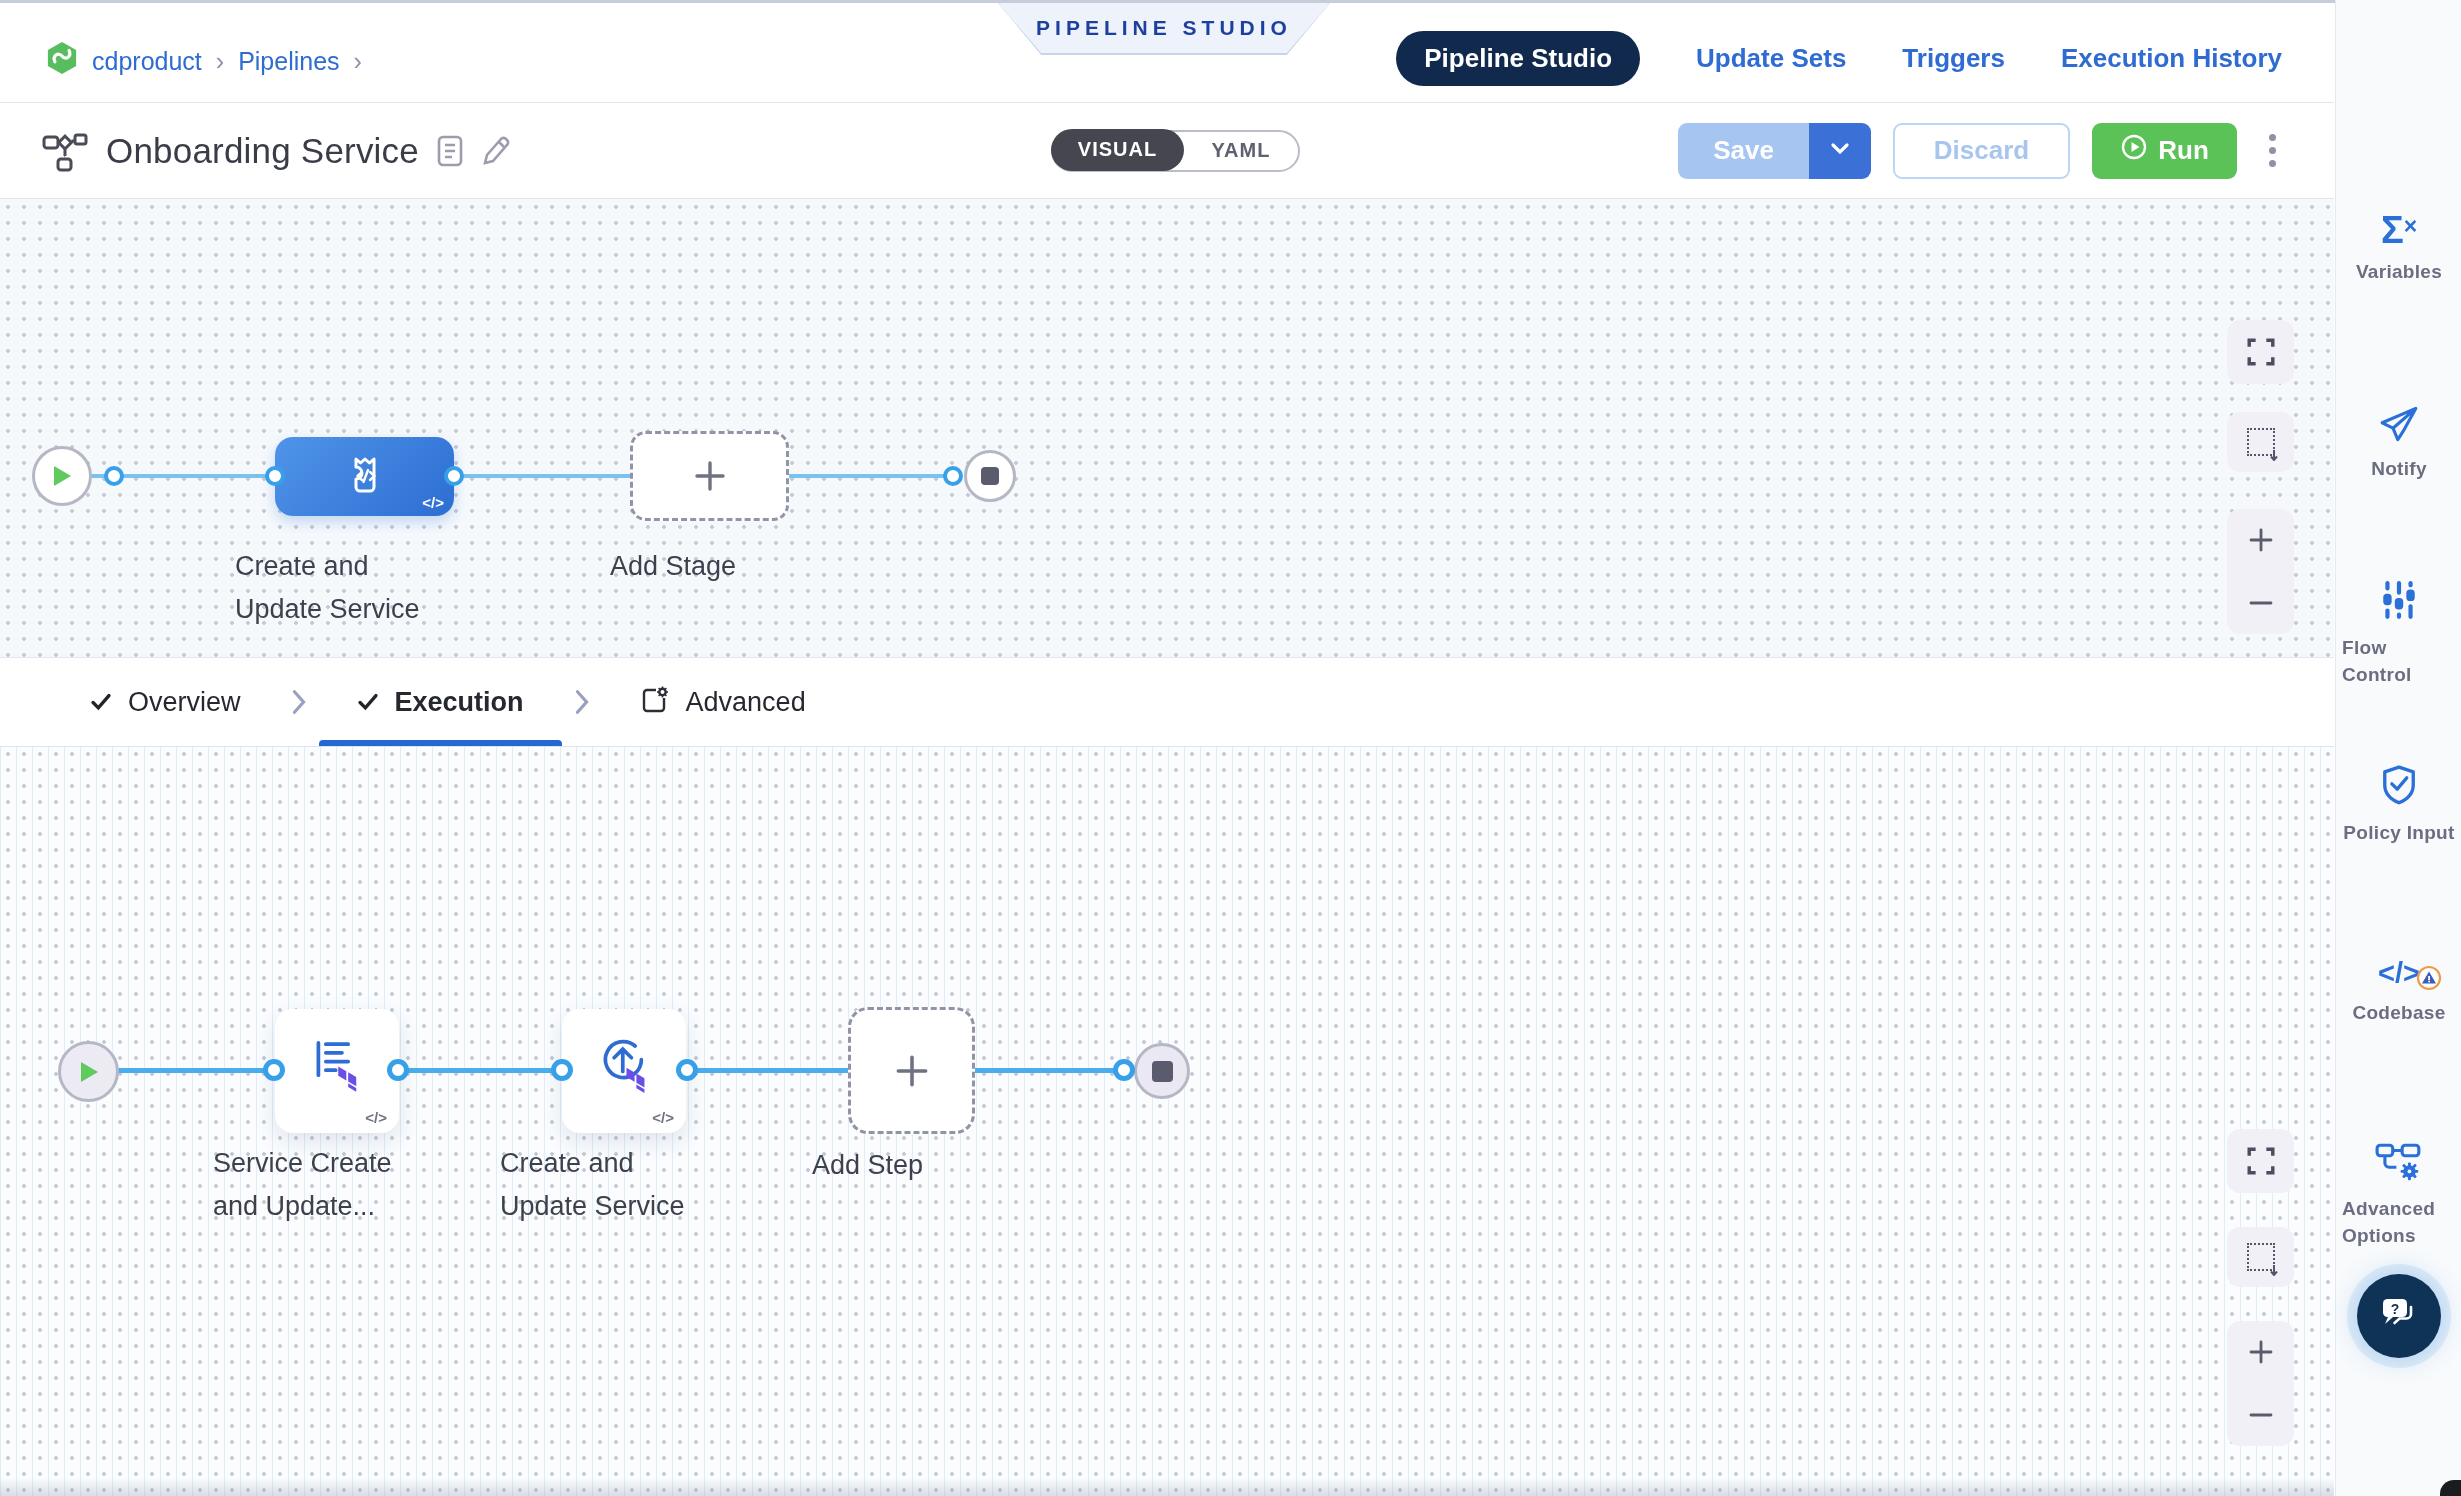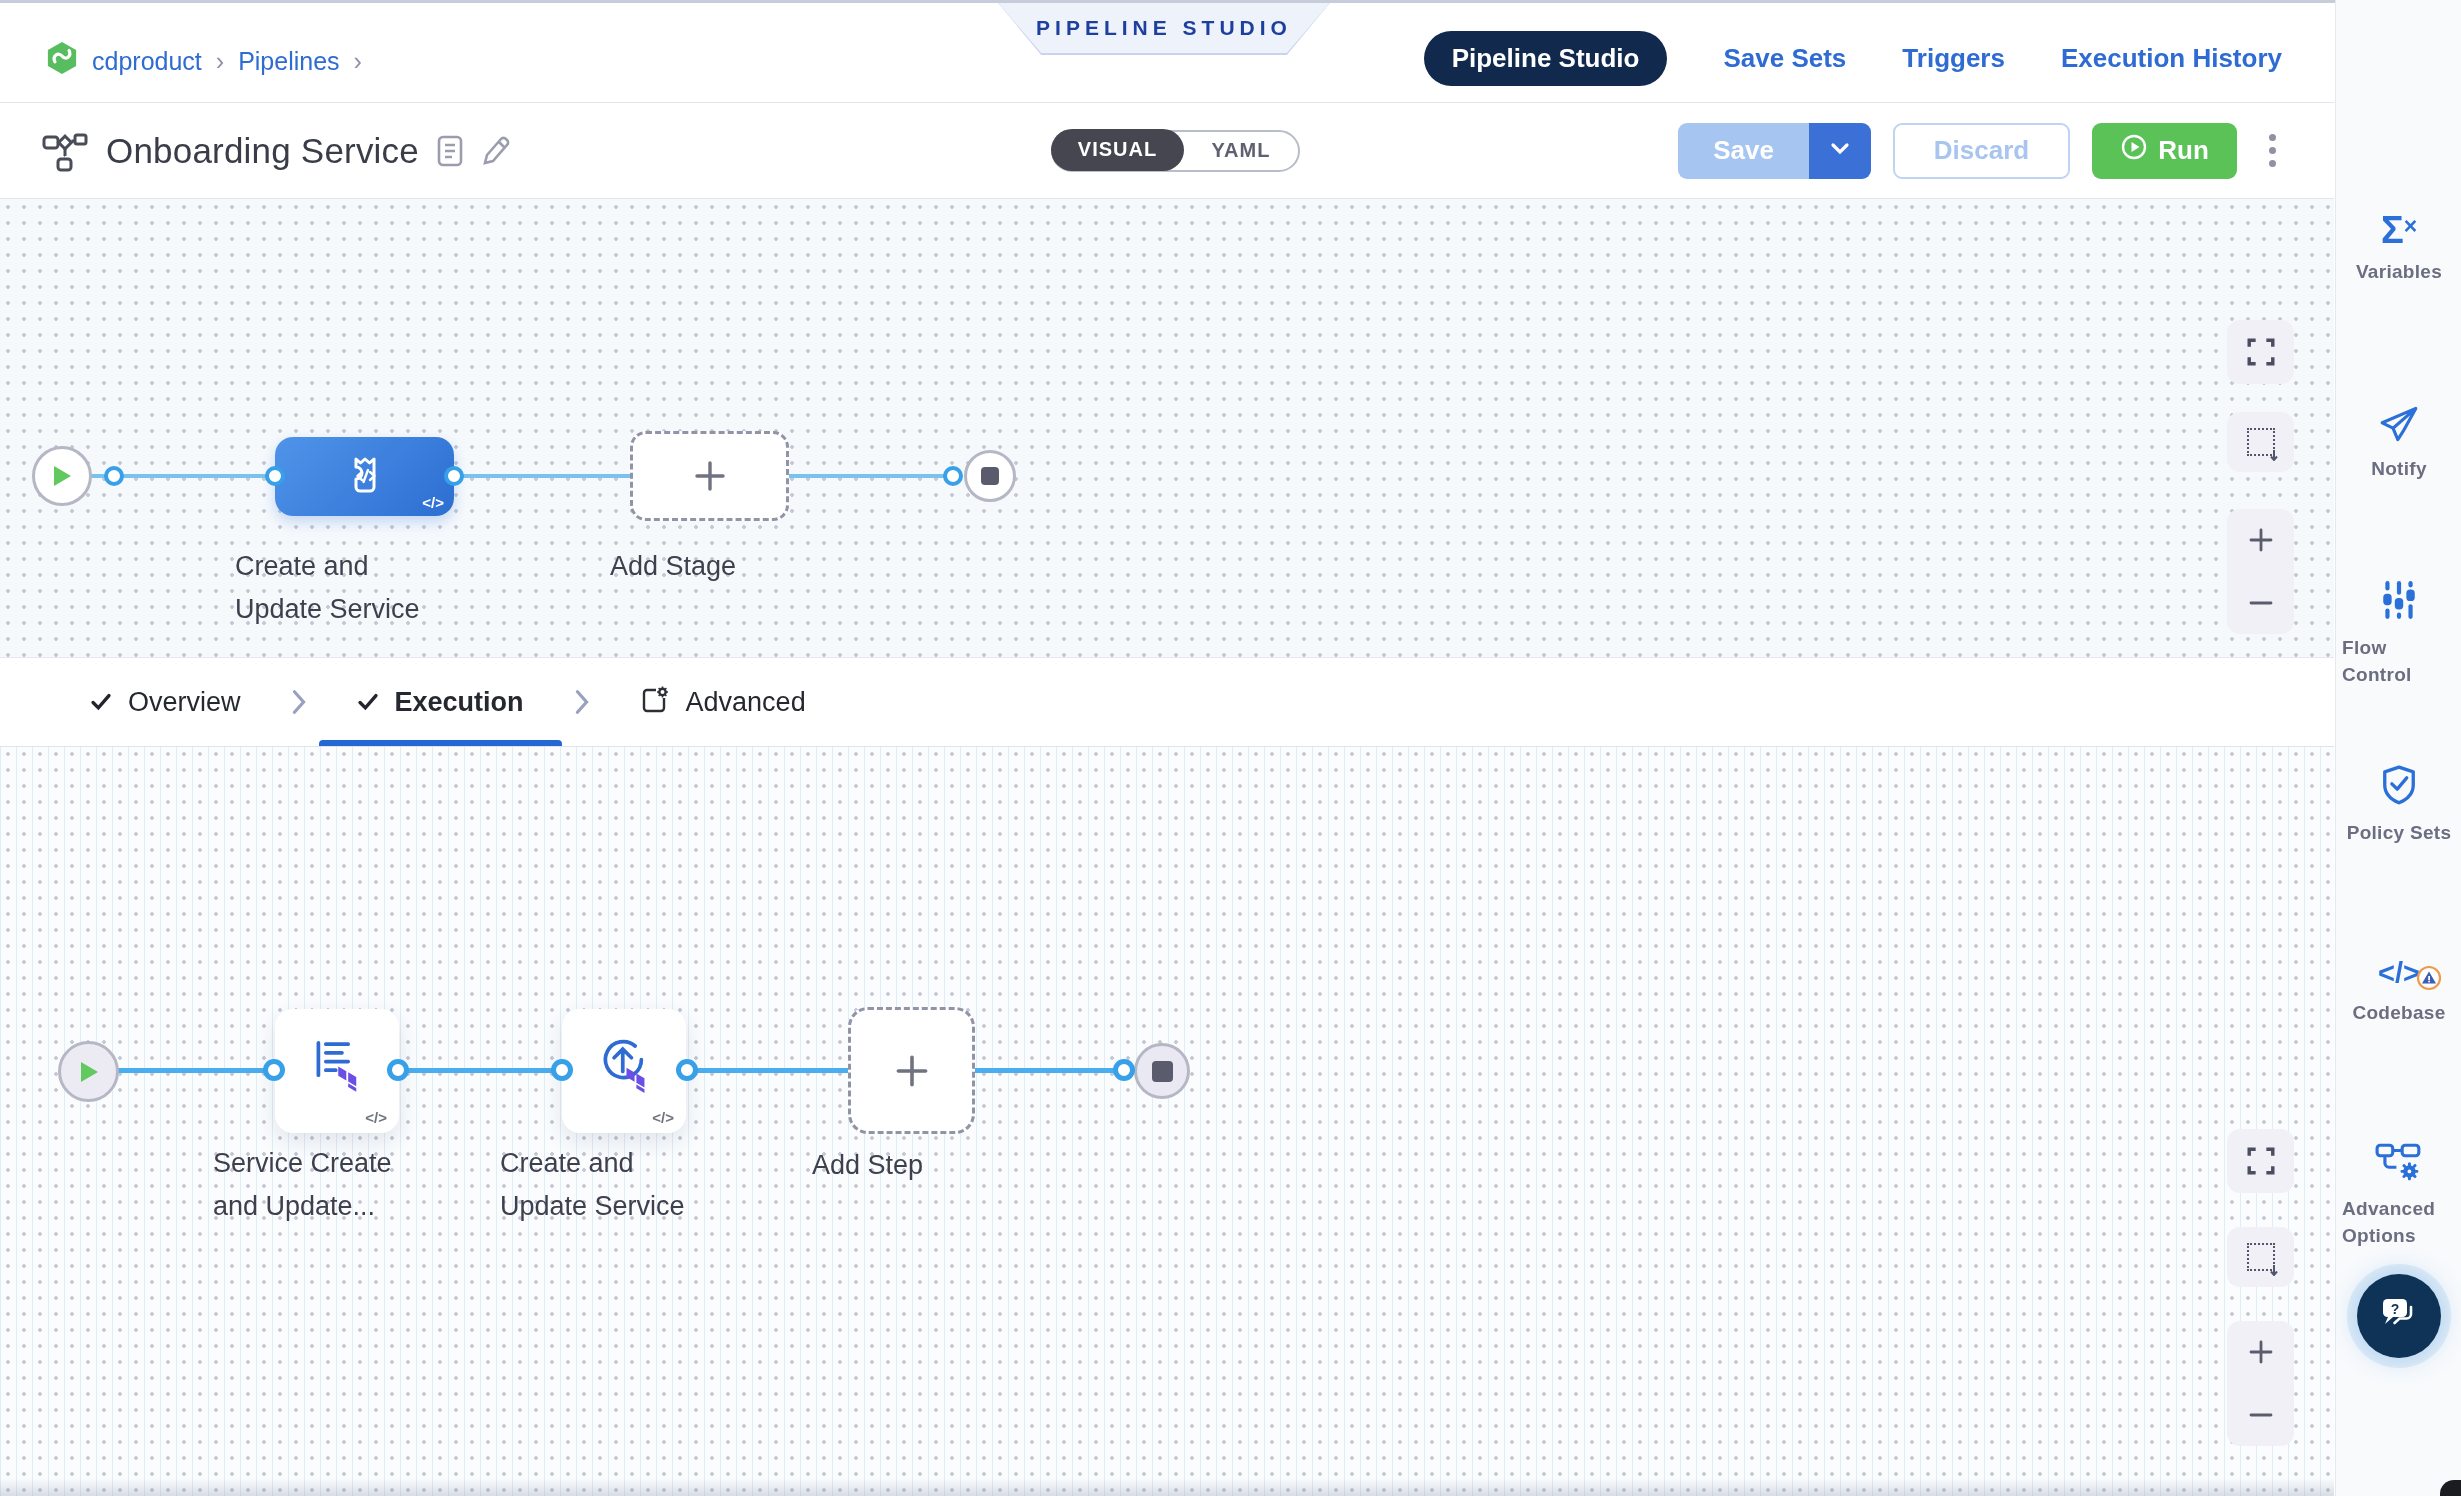--- a/index.html
+++ b/index.html
@@ -145,21 +145,21 @@
     </div>
 
     <div class="banner">
       <div class="banner-in">
         <span>PIPELINE STUDIO</span>
       </div>
     </div>
 
     <nav class="toptabs">
       <div class="toptab-pill">Pipeline Studio</div>
-      <a class="toptab-link">Save Sets</a>
+      <a class="toptab-link">Update Sets</a>
       <a class="toptab-link">Triggers</a>
       <a class="toptab-link">Execution History</a>
     </nav>
   </header>
 
   <header class="hdr2">
     <div class="titleblock">
       <span class="hicon">
         <svg width="46" height="42" viewBox="0 0 46 42" fill="none" stroke="#4a4c58" stroke-width="3" aria-hidden="true">
           <rect x="2" y="7" width="14" height="11" rx="3"></rect>
@@ -459,21 +459,21 @@
       <span class="side-label">Flow Control</span>
     </div>
 
     <div class="side-item" style="top:764px;">
       <span>
         <svg width="38" height="42" viewBox="0 0 32 34" fill="none" stroke="#2b6fd8" stroke-width="2.8" stroke-linejoin="round" aria-hidden="true">
           <path d="M16 2 L28 6 V17 C28 25 22 29.5 16 32 C10 29.5 4 25 4 17 V6 Z"></path>
           <path d="M10 16 l4.5 4.5 L22.5 11" stroke-linecap="round"></path>
         </svg>
       </span>
-      <span class="side-label">Policy Sets</span>
+      <span class="side-label">Policy Input</span>
     </div>
 
     <div class="side-item" style="top:957px;">
       <span class="codebase-wrap">
         <span>&lt;/&gt;</span>
         <span class="warn">
           <svg width="26" height="26" viewBox="0 0 26 26" aria-hidden="true">
             <circle cx="13" cy="13" r="11" fill="#fff" stroke="#ee9a4d" stroke-width="2.2"></circle>
             <path d="M13 6.5 L20 18.5 H6 Z" fill="#3c5cb6"></path>
             <rect x="12.2" y="11" width="1.8" height="4" fill="#fff"></rect>

